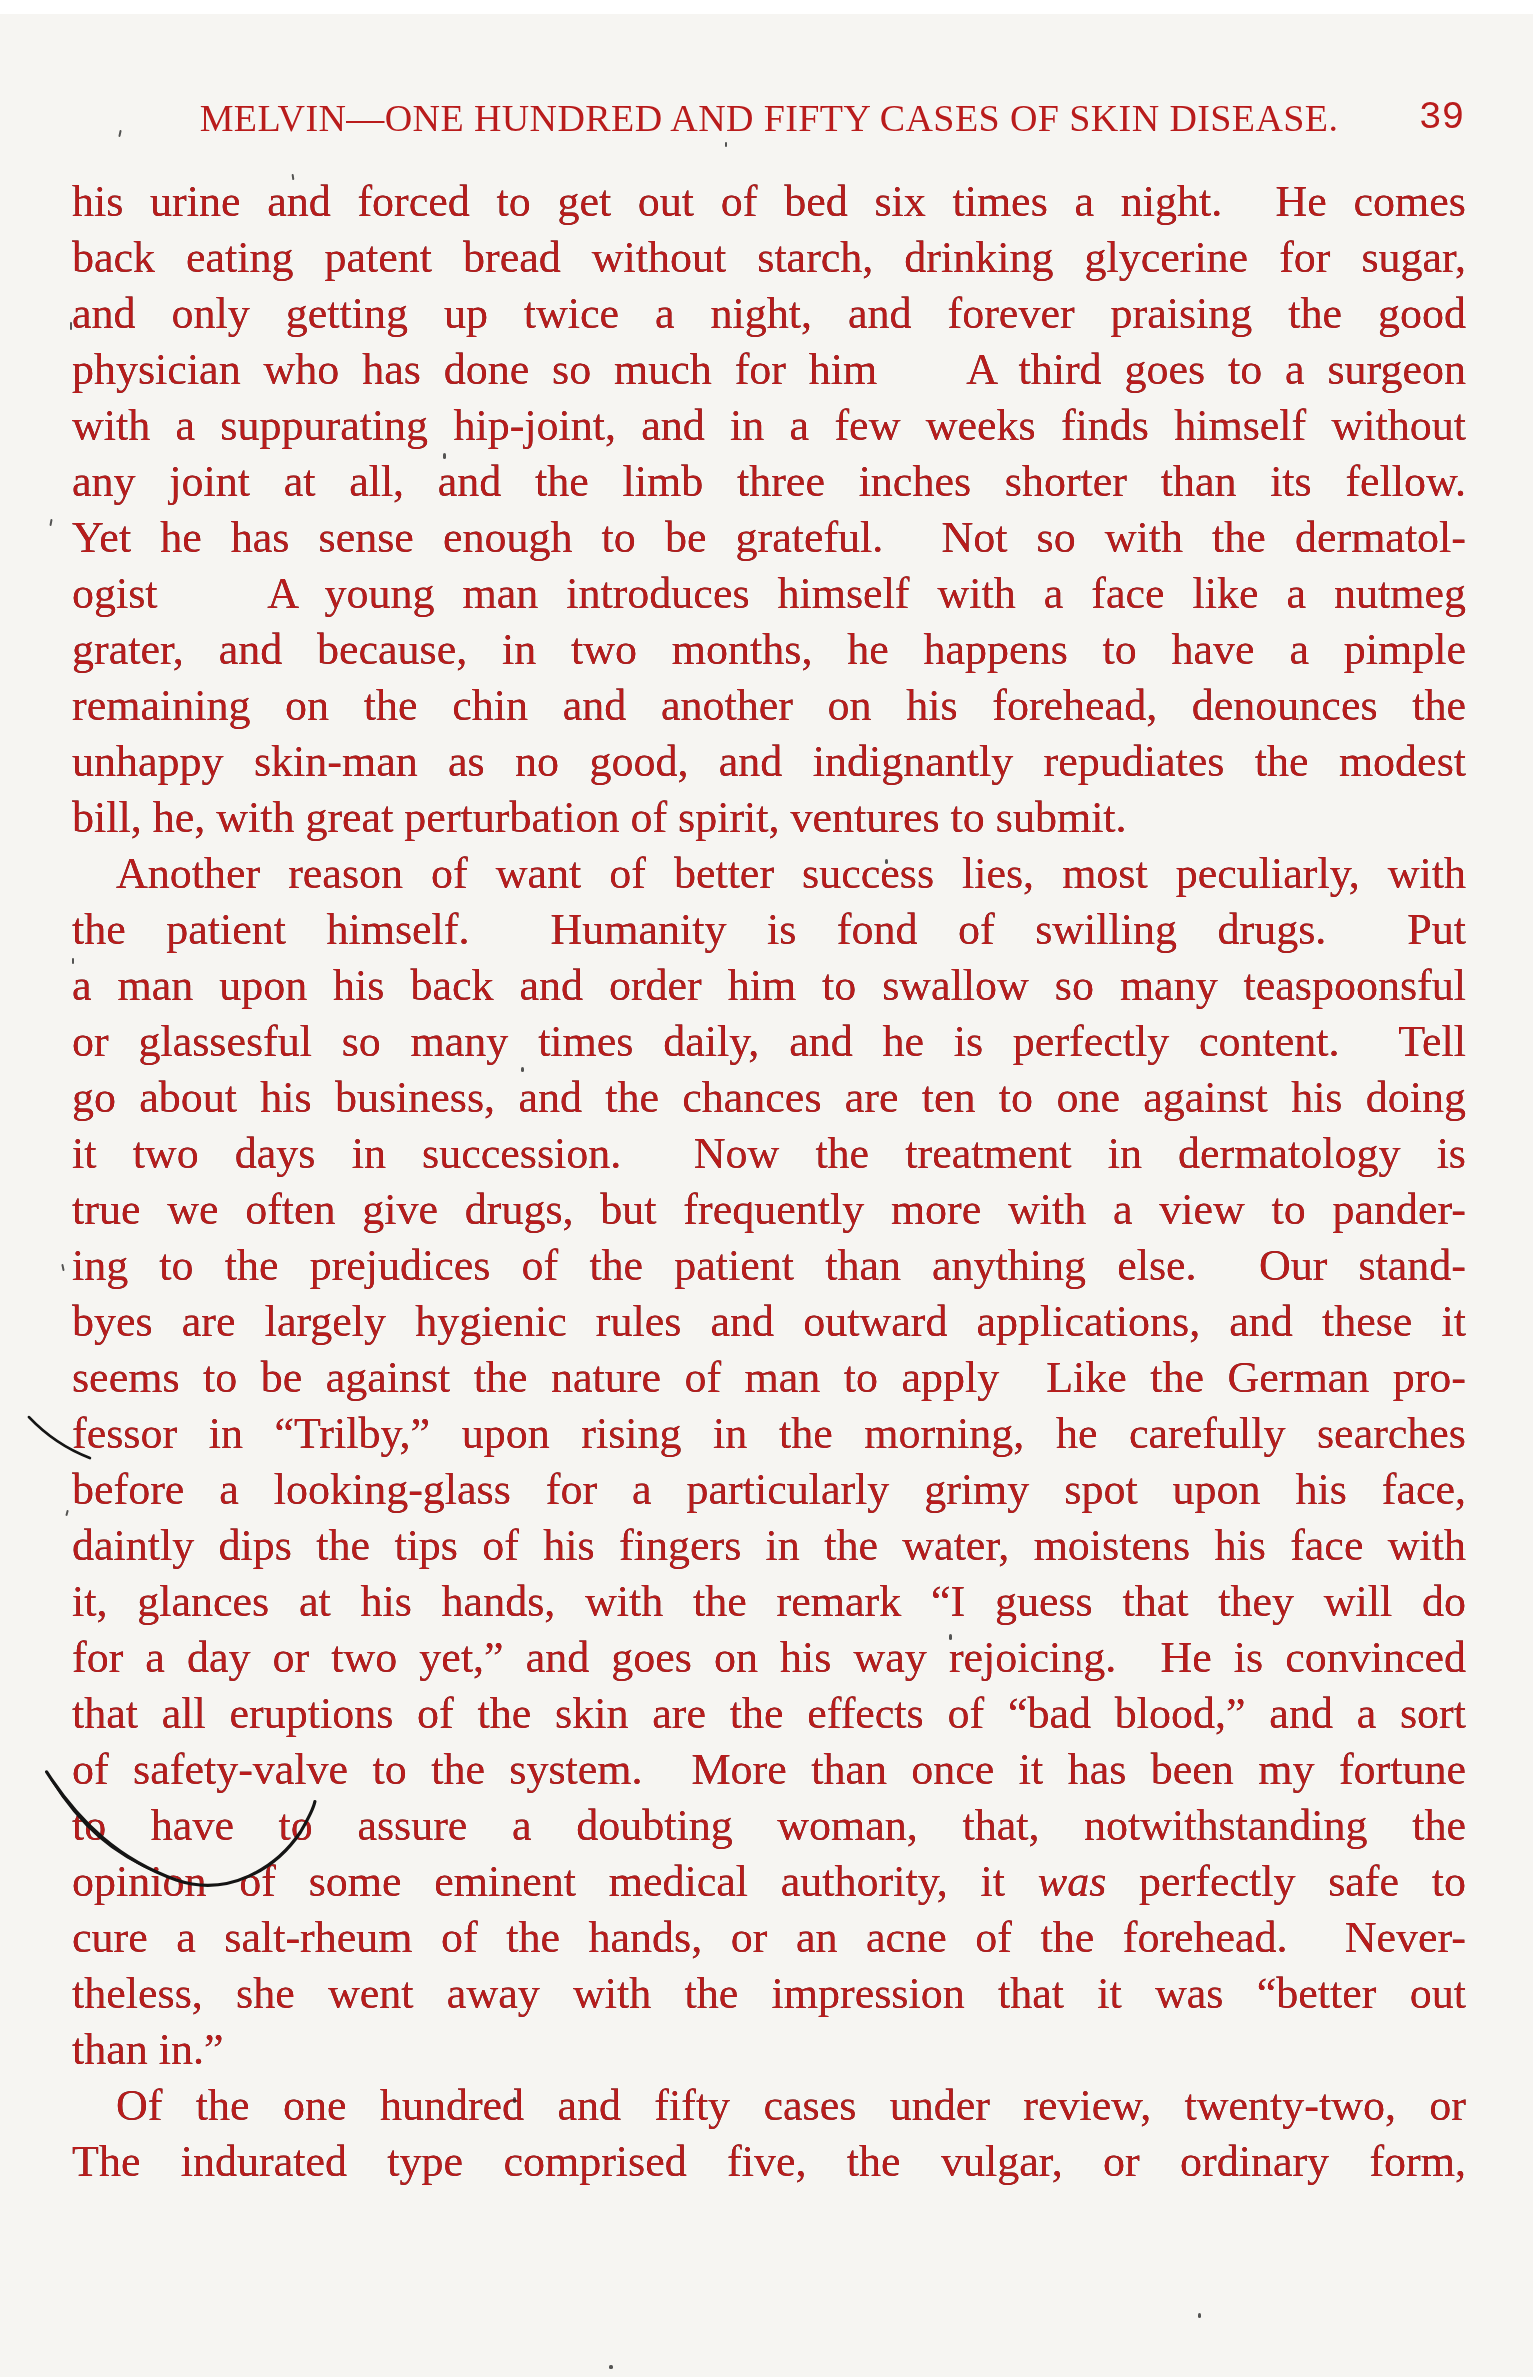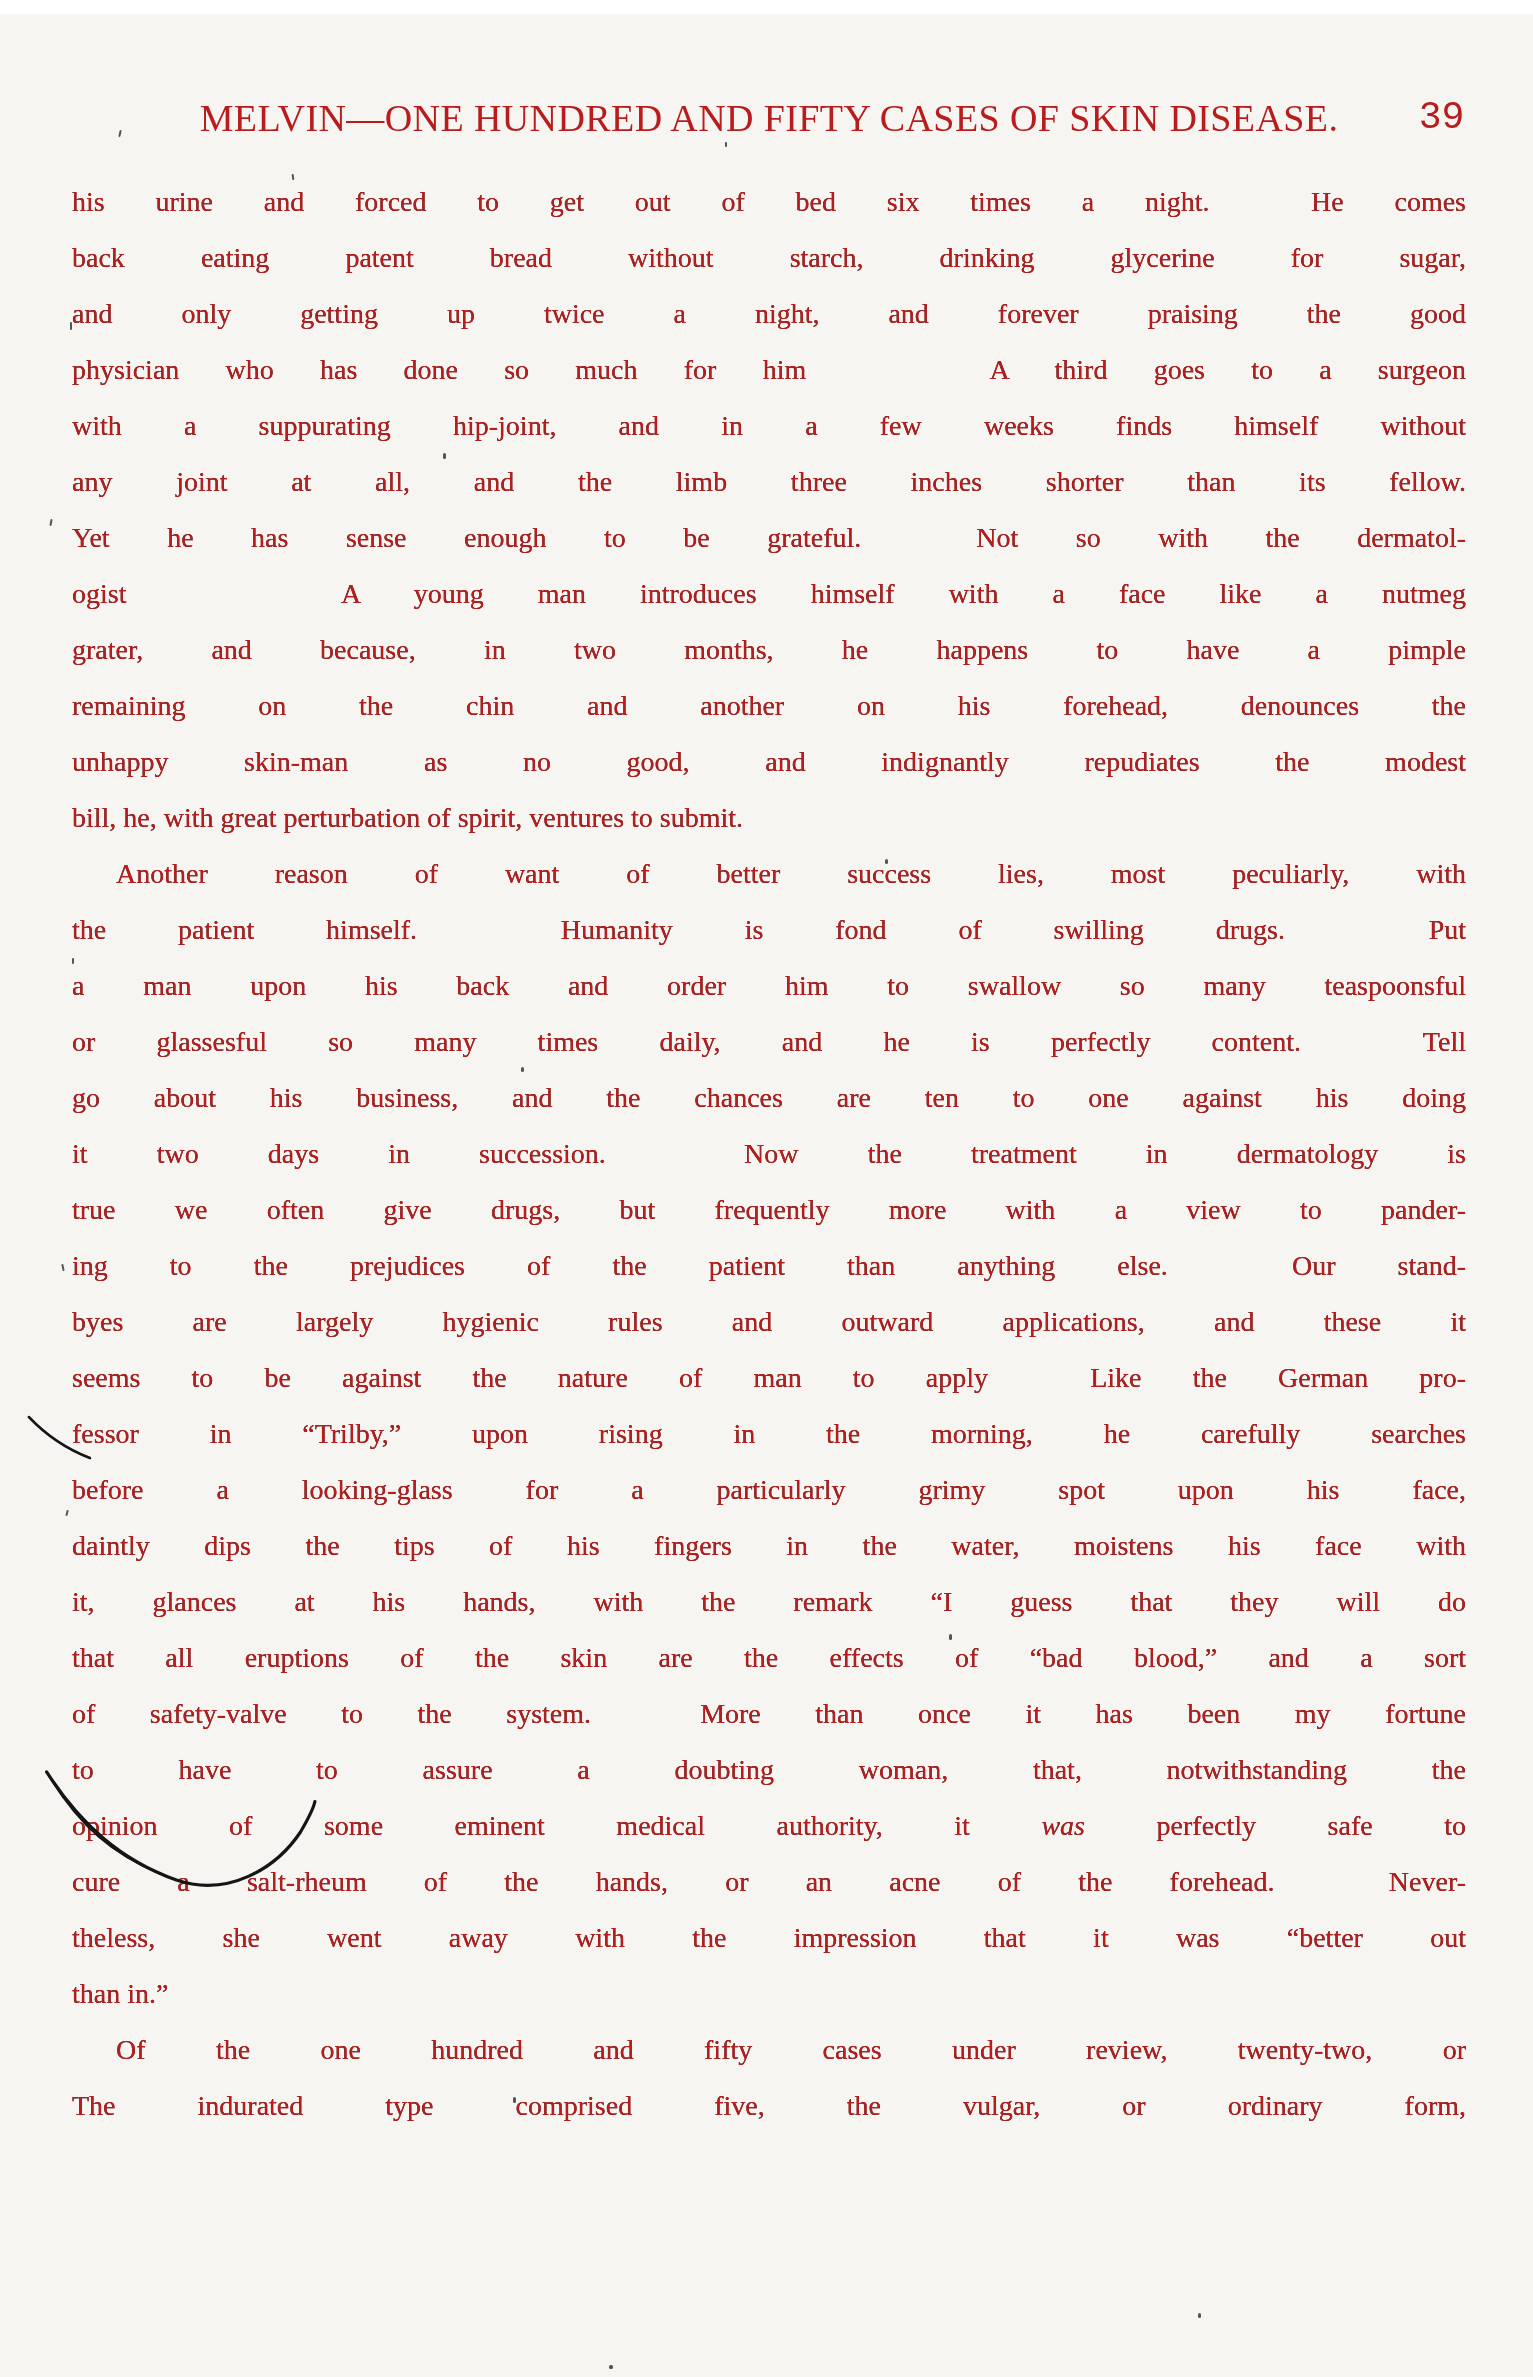--- a/index.html
+++ b/index.html
@@ -37,21 +37,21 @@
   }
   .body {
     position: absolute;
     top: 160px;
     left: 72px;
     width: 1394px;
   }
   .line {
     height: 56px;
     line-height: 56px;
-    font-size: 28px;
+    font-size: 44px;
     white-space: pre-wrap;
     text-align: justify;
     text-align-last: justify;
     text-shadow: 0 0 0.4px #2a2a2a;
   }
   .line.para-end { text-align-last: left; }
   .line.indented { text-indent: 44px; }
   .it { font-style: italic; }
   .pen-marks {
     position: absolute;
@@ -97,20 +97,21 @@
       <div class="line"><span>go about his business, and the chances are ten to one against his doing</span></div>
       <div class="line"><span>it two days in succession.  Now the treatment in dermatology is</span></div>
       <div class="line"><span>true we often give drugs, but frequently more with a view to pander-</span></div>
       <div class="line"><span>ing to the prejudices of the patient than anything else.  Our stand-</span></div>
       <div class="line"><span>byes are largely hygienic rules and outward applications, and these it</span></div>
       <div class="line"><span>seems to be against the nature of man to apply  Like the German pro-</span></div>
       <div class="line"><span>fessor in “Trilby,” upon rising in the morning, he carefully searches</span></div>
       <div class="line"><span>before a looking-glass for a particularly grimy spot upon his face,</span></div>
       <div class="line"><span>daintly dips the tips of his fingers in the water, moistens his face with</span></div>
       <div class="line"><span>it, glances at his hands, with the remark “I guess that they will do</span></div>
+      <div class="line"><span>for a day or two yet,” and goes on his way rejoicing.  He is convinced</span></div>
       <div class="line"><span>that all eruptions of the skin are the effects of “bad blood,” and a sort</span></div>
       <div class="line"><span>of safety-valve to the system.  More than once it has been my fortune</span></div>
       <div class="line"><span>to have to assure a doubting woman, that, notwithstanding the</span></div>
       <div class="line"><span>opinion of some eminent medical authority, it </span><span class="it">was</span><span> perfectly safe to</span></div>
       <div class="line"><span>cure a salt-rheum of the hands, or an acne of the forehead.  Never-</span></div>
       <div class="line"><span>theless, she went away with the impression that it was “better out</span></div>
       <div class="line para-end"><span>than in.”</span></div>
       <div class="line indented"><span>Of the one hundred and fifty cases under review, twenty-two, or</span></div>
       <div class="line"><span>The indurated type comprised five, the vulgar, or ordinary form,</span></div>
     </main>

